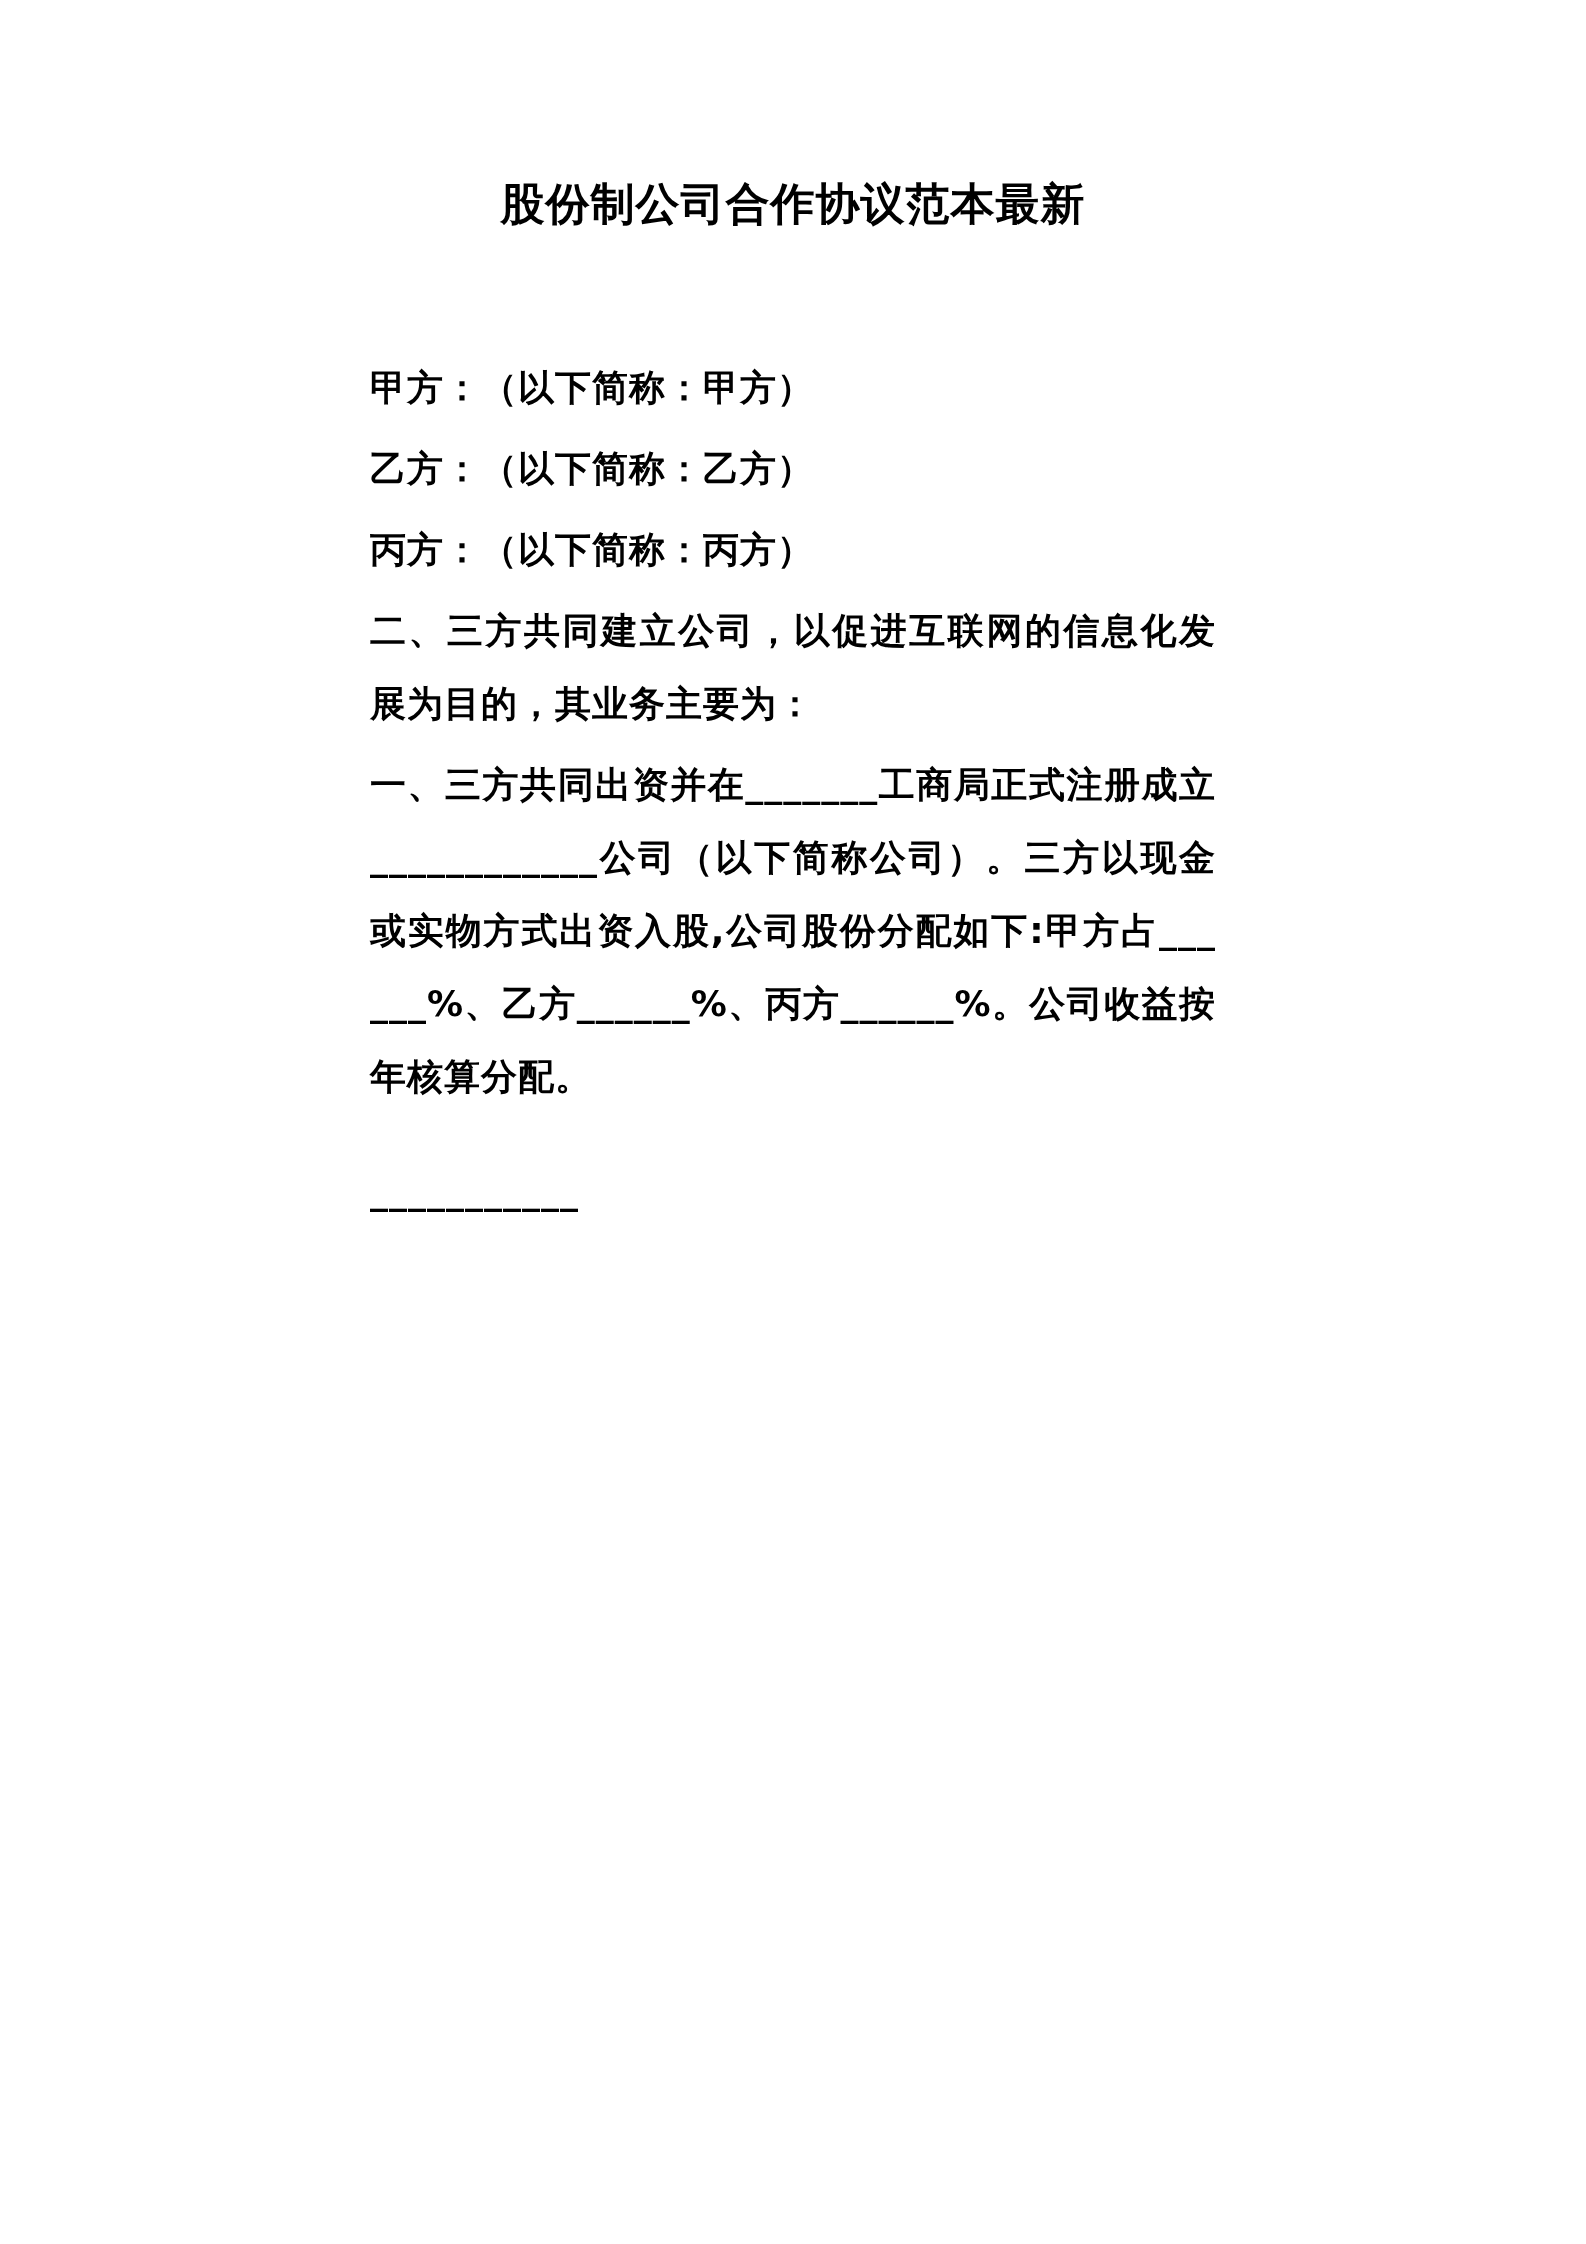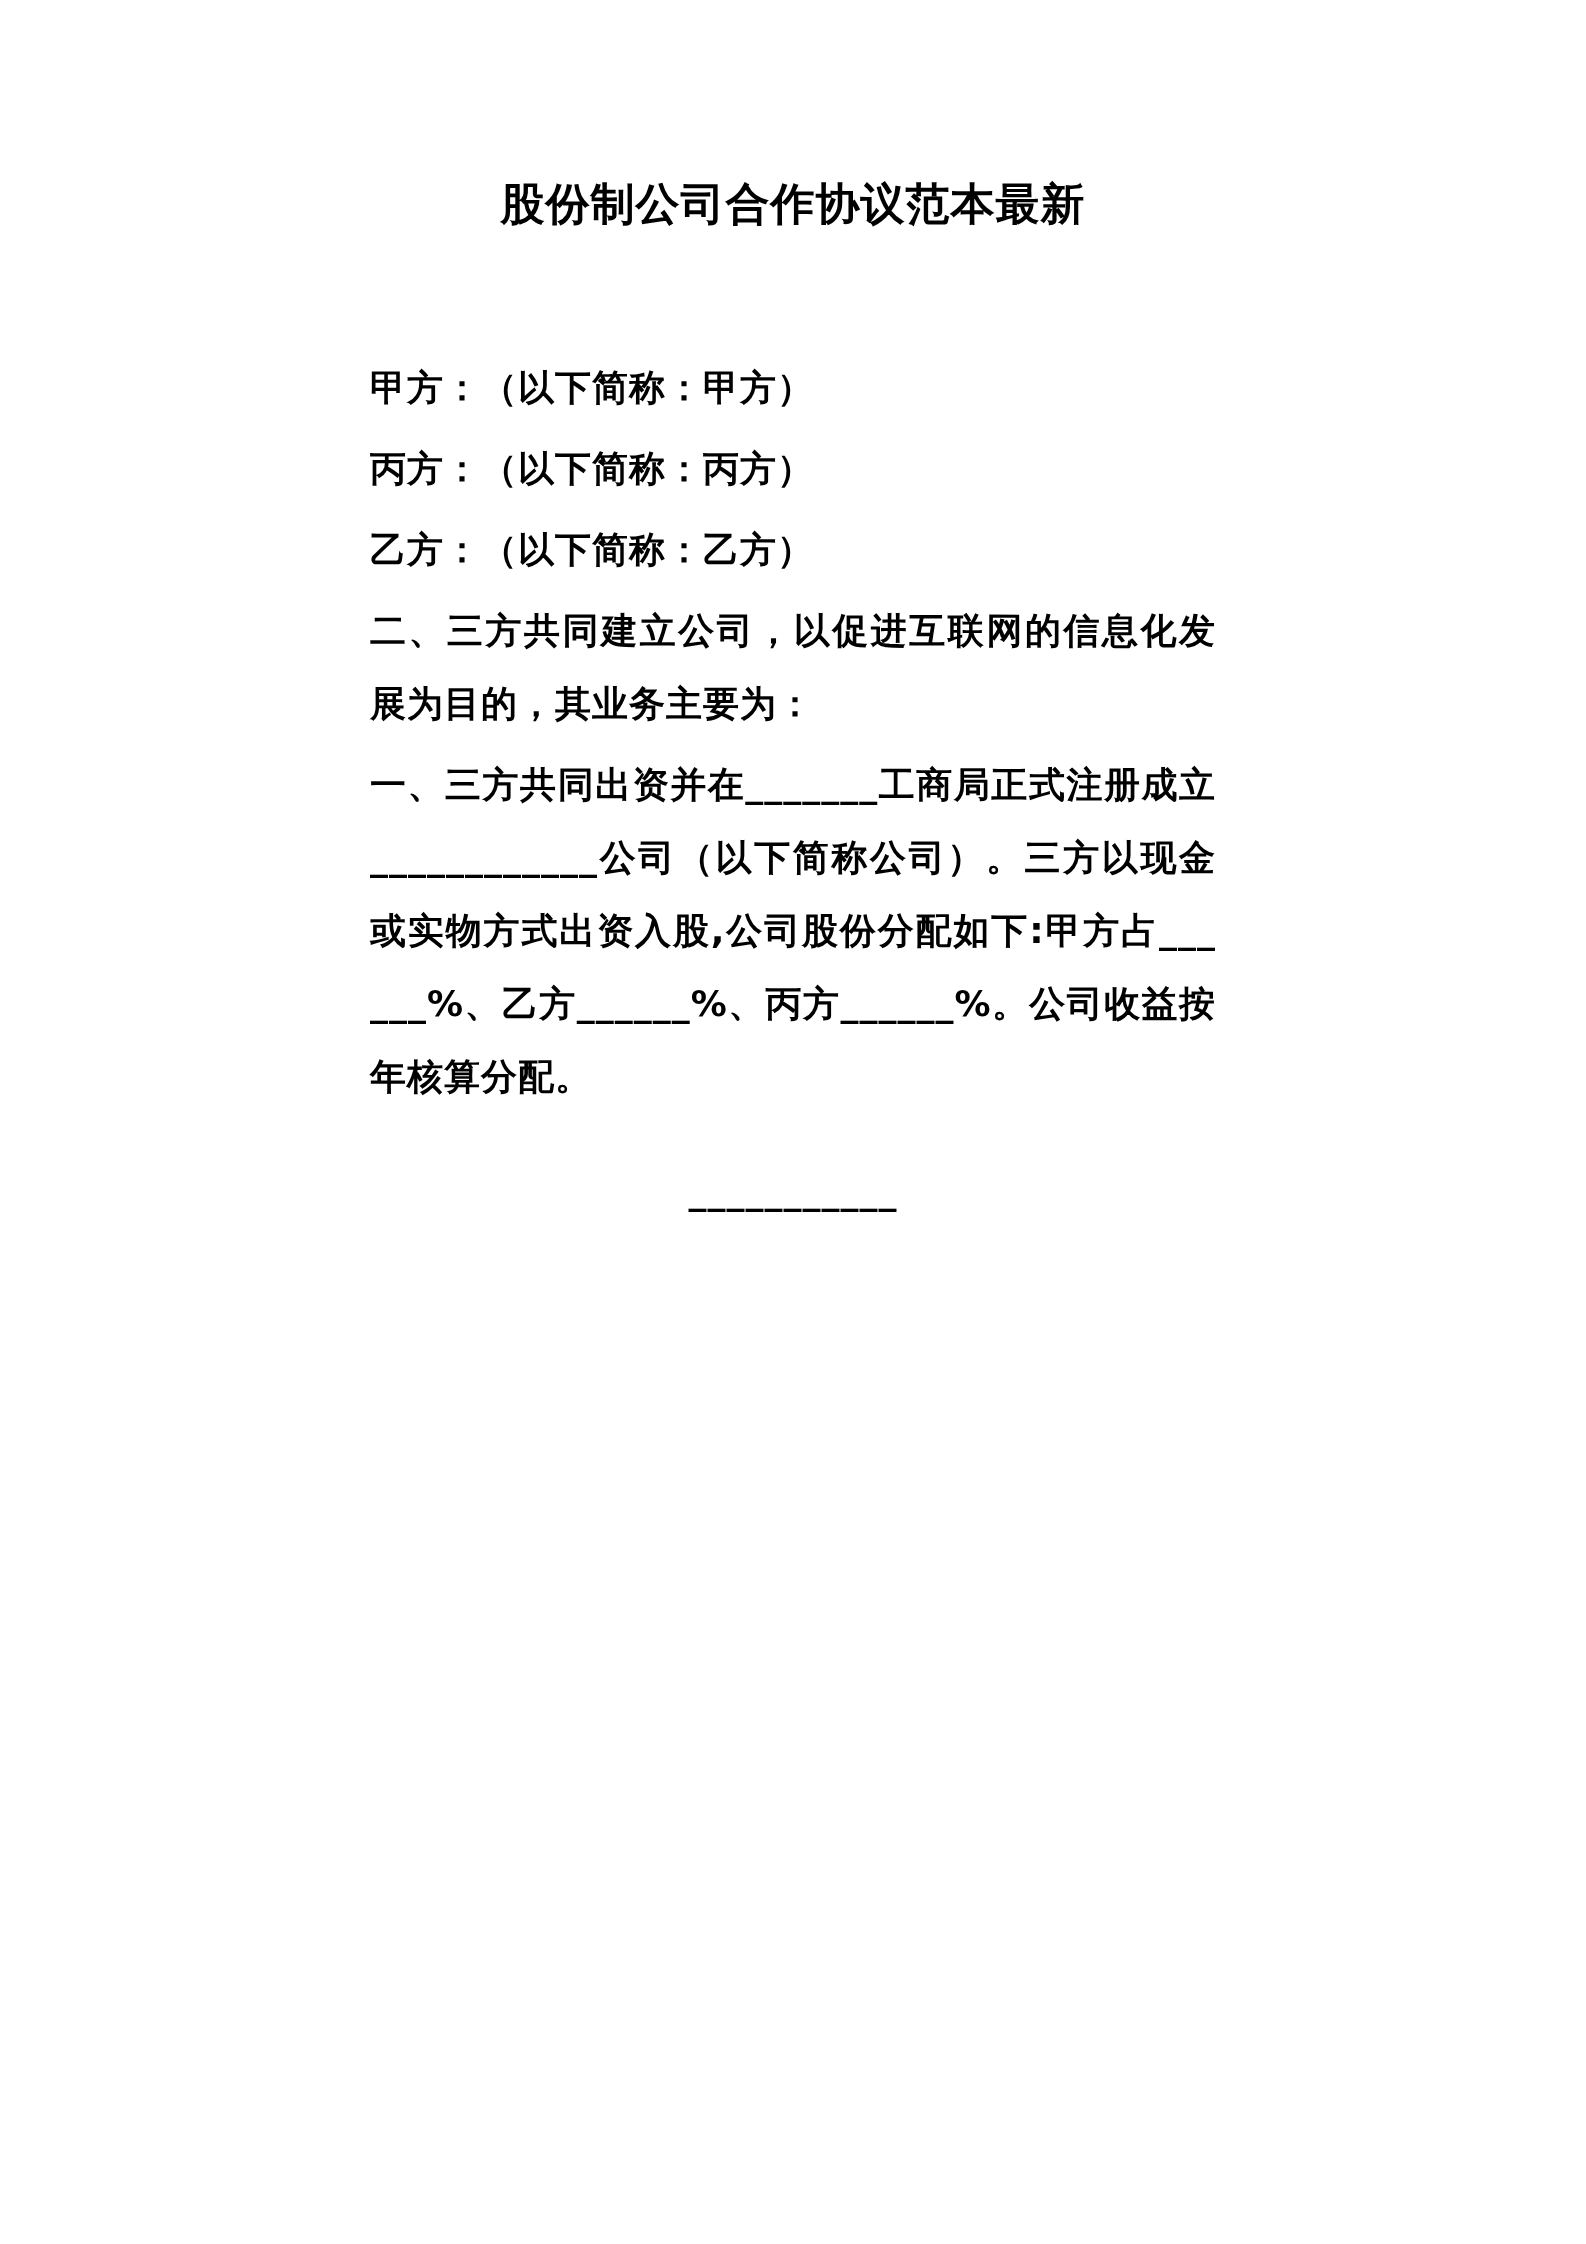--- a/index.html
+++ b/index.html
@@ -33,30 +33,30 @@
     font-size: 36px;
     line-height: 73px;
     text-align: justify;
     text-justify: inter-character;
     letter-spacing: 1px;
     word-break: break-all;
     overflow-wrap: anywhere;
   }
   .doc-body p.blank-line {
     margin-top: 42px;
-    text-align: center;
+    text-align: left;
   }
 </style>
 </head>
 <body>
 
 <div class="page">
   <h1 class="doc-title">股份制公司合作协议范本最新</h1>
 
   <div class="doc-body">
     <p>甲方：（以下简称：甲方）</p>
+    <p>乙方：（以下简称：乙方）</p>
     <p>丙方：（以下简称：丙方）</p>
-    <p>乙方：（以下简称：乙方）</p>
     <p>二、三方共同建立公司，以促进互联网的信息化发展为目的，其业务主要为：</p>
     <p>一、三方共同出资并在_______工商局正式注册成立____________公司（以下简称公司）。三方以现金或实物方式出资入股,公司股份分配如下:甲方占______%、乙方______%、丙方______%。公司收益按年核算分配。</p>
     <p class="blank-line">___________</p>
   </div>
 </div>
 
 </body></html>

